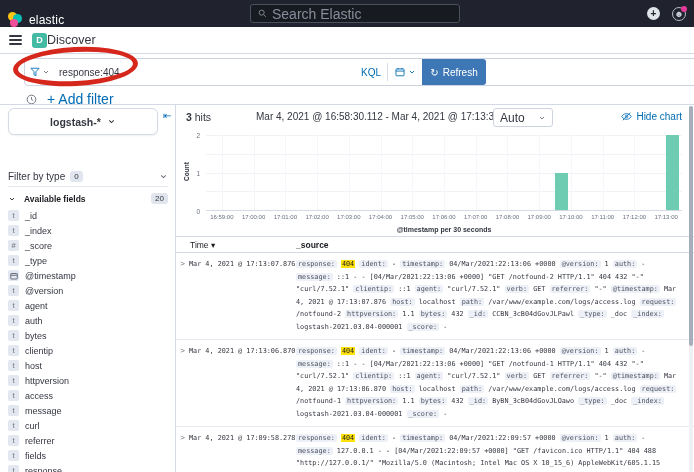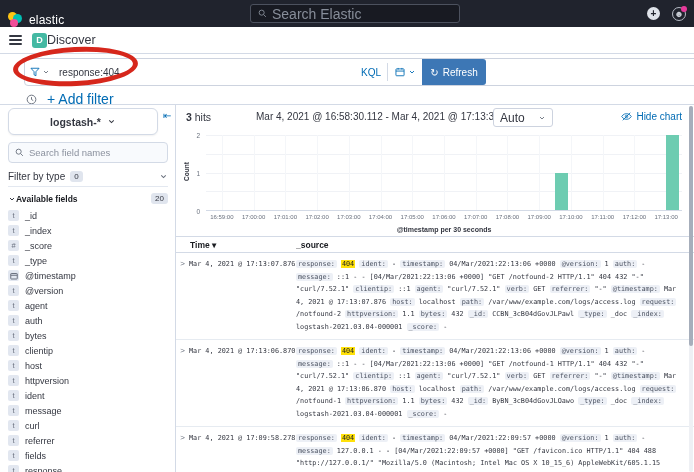--- a/index.html
+++ b/index.html
@@ -57,21 +57,21 @@
     box-shadow:0 1px 2px rgba(0,0,0,.06); display:flex; align-items:center; justify-content:center; gap:6px; cursor:pointer; }
   .idxbtn .txt { font-size:10.5px; font-weight:bold; color:#343741; }
   .collapse { position:absolute; left:163px; top:5px; color:#006bb4; font-size:10px; cursor:pointer; }
   .fieldsearch { position:absolute; left:8px; top:37px; width:160px; height:21px; border:1px solid #d3dae6; border-radius:4px; background:#f8fafd;
     display:flex; align-items:center; gap:5px; padding:0 6px; }
   .fieldsearch .ph { color:#8b919e; font-size:9.5px; }
   .filtertype { position:absolute; left:8px; top:62px; width:160px; height:20px; display:flex; align-items:center; gap:5px; border-bottom:1px solid #e3e8f0; cursor:pointer; }
   .filtertype .lbl { font-size:10px; color:#343741; }
   .badge { background:#e0e5ee; color:#343741; font-size:8px; padding:0 4px; border-radius:3px; line-height:11px; height:11px; }
   .filtertype .chev { margin-left:auto; }
-  .avheader { position:absolute; left:8px; top:88px; width:160px; display:flex; align-items:center; gap:0; cursor:pointer; }
+  .avheader { position:absolute; left:8px; top:88px; width:160px; display:flex; align-items:center; gap:8px; cursor:pointer; }
   .avheader .lbl { font-size:8.5px; font-weight:bold; color:#1a1c21; }
   .avheader .badge { margin-left:auto; }
   .fields { position:absolute; left:8px; top:103px; width:160px; }
   .field-item { height:15px; display:flex; align-items:center; gap:6px; cursor:pointer; }
   .ficon { width:11px; height:11px; border-radius:2px; background:#e2e7f0; color:#6b7280; font-size:7.5px; text-align:center; line-height:11px; flex:0 0 11px; font-style:normal; }
   .fname { font-size:9px; color:#343741; }
   
   .main { position:absolute; left:176px; top:0; width:518px; height:368px; }
   .hitsrow { position:absolute; left:0; top:0; width:100%; height:25px; }
   .hits { position:absolute; left:10px; top:6px; font-size:10.5px; color:#343741; }
@@ -88,21 +88,21 @@
   .hgrid { position:absolute; left:0; width:100%; height:1px; background:#f0f2f6; }
   .vgrid { position:absolute; top:0; width:1px; height:100%; background:#f4f6f9; }
   .bar { position:absolute; bottom:0; background:#6dccb1; }
   .yticks { position:absolute; left:6px; top:5px; width:21px; height:76px; }
   .ytick { position:absolute; right:3px; transform:translateY(-50%); font-size:6.5px; color:#69707d; }
   .xticks { position:absolute; left:30px; right:12px; top:84px; height:9px; }
   .xtick { position:absolute; transform:translateX(-50%); font-size:6px; color:#69707d; white-space:nowrap; }
   .xtitle { position:absolute; left:30px; right:12px; top:96px; text-align:center; font-size:7px; font-weight:bold; color:#343741; }
   
   .thead { position:absolute; left:0; top:131px; width:100%; height:17px; border-top:1px solid #d3dae6; border-bottom:1px solid #d3dae6; }
-  .th-time { position:absolute; left:14px; top:3px; font-size:8.5px; font-weight:bold; color:#1a1c21; cursor:pointer; }
+  .th-time { position:absolute; left:14px; top:3px; font-size:8.5px; font-weight:normal; color:#1a1c21; cursor:pointer; }
   .th-src  { position:absolute; left:120px; top:3px; font-size:8.5px; font-weight:bold; color:#1a1c21; }
   .rows { position:absolute; left:0; top:148px; width:100%; }
   .row { display:flex; border-bottom:1px solid #e6ebf1; padding:5px 0 6px; }
   .expand { flex:0 0 13px; text-align:center; color:#69707d; font-size:8px; line-height:12px; cursor:pointer; }
   .rtime { flex:0 0 107px; font-family:"DejaVu Sans Mono", monospace; font-size:6.8px; color:#343741; line-height:12.5px; }
   .rsrc { flex:1; padding-right:8px; font-family:"DejaVu Sans Mono", monospace; font-size:6.8px; line-height:12.5px; color:#343741; word-break:break-word; }
   .chip { background:#edf0f6; color:#4c5362; border-radius:2px; padding:0 2px; }
   mark { background:#ffe10a; color:#1a1c21; padding:0 1px; }
   
   .sbar { position:absolute; right:1px; top:105px; width:4px; height:366px; background:#eef0f4; border-radius:2px; }
@@ -195,29 +195,20 @@
   <div class="workspace">
 
     <div class="sidebar">
       <div class="idxbtn">
         <span class="txt">logstash-*</span>
         <svg width="9" height="9" viewBox="0 0 16 16">
             <path d="M4 6l4 4 4-4" fill="none" stroke="#343741" stroke-width="1.8"></path>
           </svg>
       </div>
       <span class="collapse">⇤</span>
-      <div class="fieldsearch">
-        <span>
-          <svg width="9" height="9" viewBox="0 0 16 16">
-              <circle cx="6.5" cy="6.5" r="4.5" fill="none" stroke="#69707d" stroke-width="1.6"></circle>
-              <line x1="10" y1="10" x2="14" y2="14" stroke="#69707d" stroke-width="1.6"></line>
-            </svg>
-        </span>
-        <span class="ph">Search field names</span>
-      </div>
       <div class="filtertype">
         <span class="lbl">Filter by type</span>
         <span class="badge">0</span>
         <span class="chev">
           <svg width="9" height="9" viewBox="0 0 16 16">
               <path d="M4 6l4 4 4-4" fill="none" stroke="#69707d" stroke-width="1.8"></path>
             </svg>
         </span>
       </div>
       <div class="avheader">
@@ -276,21 +267,21 @@
           <div class="field-item">
             <i class="ficon">t</i>
             <span class="fname">host</span>
           </div>
           <div class="field-item">
             <i class="ficon">t</i>
             <span class="fname">httpversion</span>
           </div>
           <div class="field-item">
             <i class="ficon">t</i>
-            <span class="fname">ident</span>
+            <span class="fname">access</span>
           </div>
           <div class="field-item">
             <i class="ficon">t</i>
             <span class="fname">message</span>
           </div>
           <div class="field-item">
             <i class="ficon">t</i>
             <span class="fname">curl</span>
           </div>
           <div class="field-item">

